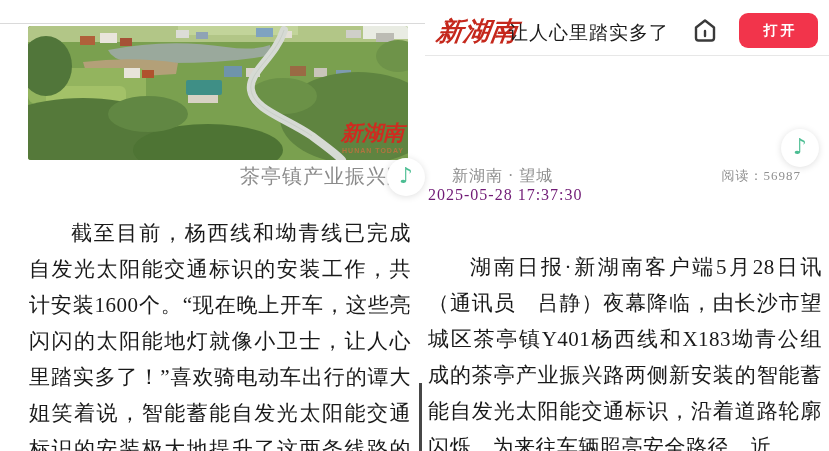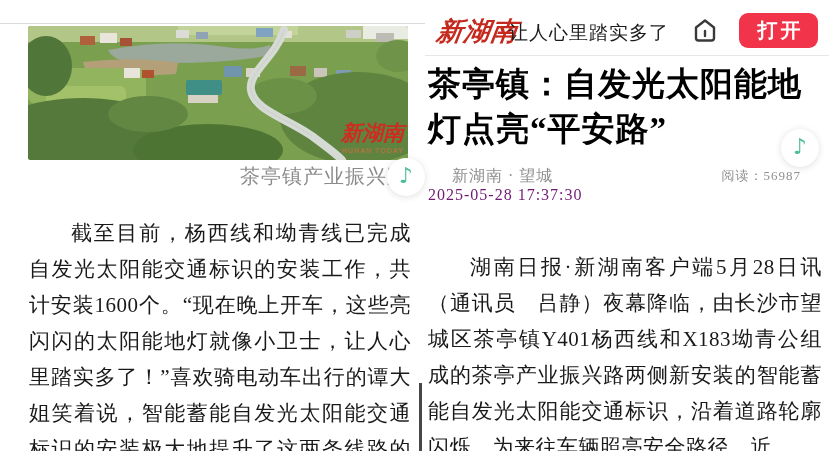--- a/index.html
+++ b/index.html
@@ -86,21 +86,21 @@
   }
   .home-btn {
     position: absolute; left: 266px; top: 16px; width: 28px; height: 29px;
     cursor: pointer;
   }
   .open-btn {
     position: absolute; left: 314px; top: 13px; width: 79px; height: 35px;
     background: #f2344b; border: none; border-radius: 9px;
     color: #ffffff;
     font-family: "Liberation Sans", "DejaVu Sans", sans-serif;
-    font-size: 20px; font-weight: 700; letter-spacing: 3px;
+    font-size: 14px; font-weight: 700; letter-spacing: 3px;
     display: flex; align-items: center; justify-content: center;
     padding-left: 4px;
     cursor: pointer;
   }
 
   
   .article-title {
     position: absolute; left: 428px; top: 62px; width: 396px;
     font-size: 33px; font-weight: 700; color: #000000;
     line-height: 45px; letter-spacing: 1px;
@@ -197,21 +197,20 @@
     <span class="brand">让人心里踏实多了</span>
     <span class="home-btn">
       <svg viewBox="0 0 28 29" width="28" height="29">
         <path d="M14,4.5 L23,11.5 L23,22 a2.5,2.5 0 0 1 -2.5,2.5 L7.5,24.5 a2.5,2.5 0 0 1 -2.5,-2.5 L5,11.5 Z" fill="none" stroke="#3a3a3a" stroke-width="2.4" stroke-linejoin="round"></path>
         <line x1="14" y1="15" x2="14" y2="20" stroke="#3a3a3a" stroke-width="2.4" stroke-linecap="round"></line>
       </svg>
     </span>
     <button class="open-btn">打开</button>
   </header>
 
-  <h1 class="article-title">茶亭镇：自发光太阳能地灯点亮“平安路”</h1>
 
   <div class="note-btn" id="note-right">
     <span class="note-glyph">♪</span>
   </div>
 
   <div class="meta-source">新湖南 · 望城</div>
   <div class="meta-date">2025-05-28 17:37:30</div>
   <div class="meta-reads">阅读：56987</div>
 
   <p class="body-text" id="body-right">湖南日报·新湖南客户端5月28日讯（通讯员　吕静）夜幕降临，由长沙市望城区茶亭镇Y401杨西线和X183坳青公组成的茶亭产业振兴路两侧新安装的智能蓄能自发光太阳能交通标识，沿着道路轮廓闪烁，为来往车辆照亮安全路径。近</p>

